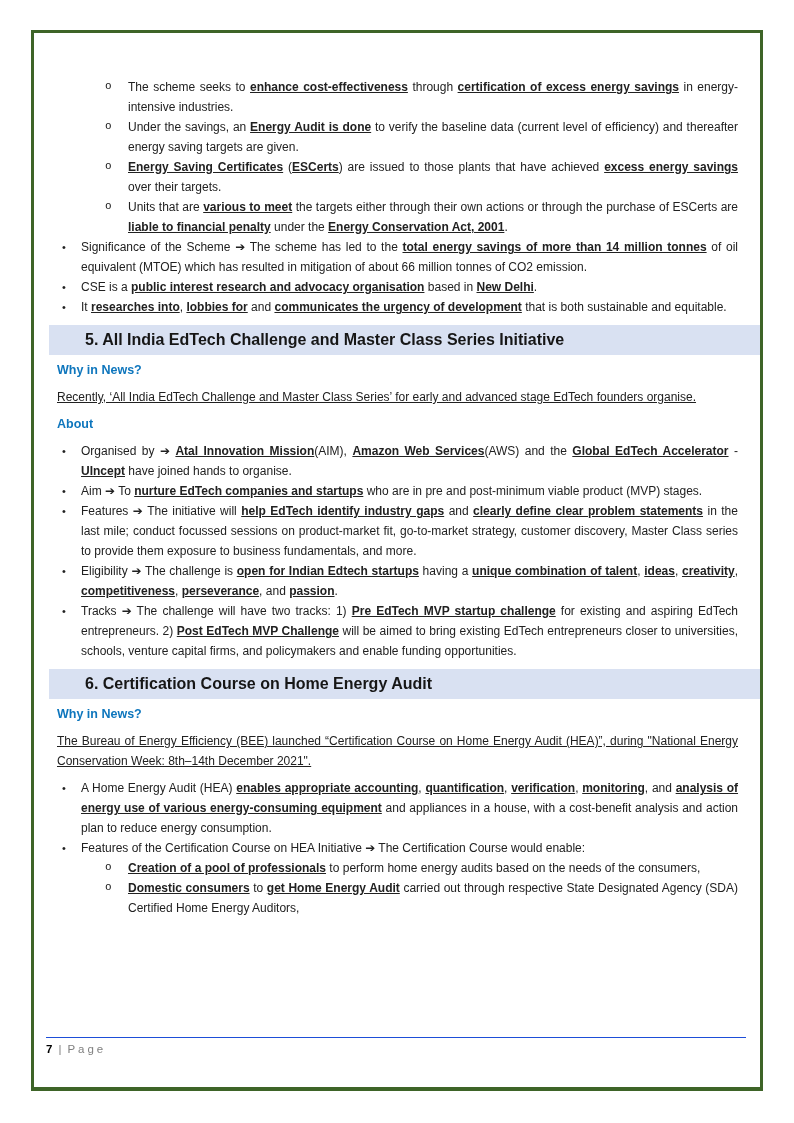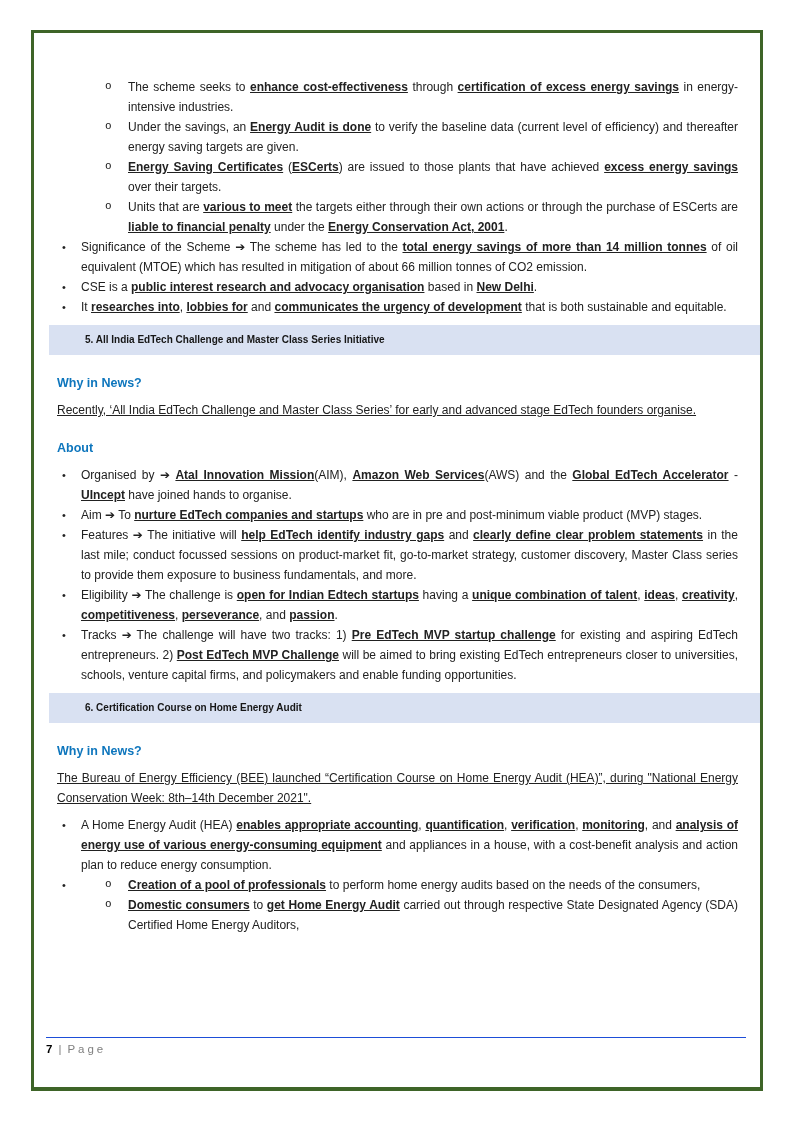--- a/index.html
+++ b/index.html
@@ -20,26 +20,26 @@
   .li{position:relative;margin:0;}
   .l1{padding-left:24px;}
   .l1 > .marker{position:absolute;left:5px;top:0;font-size:11px;}
   .l2{padding-left:71px;}
   .l2 > .marker{
     position:absolute;left:48px;top:-1px;
     font-family:"DejaVu Sans Mono",monospace;font-size:11px;color:#212121;
   }
   .bu{font-weight:bold;text-decoration:underline;}
   .arrow{font-weight:bold;font-family:"DejaVu Sans",sans-serif;}
-  .sub-heading{color:#0E76BD;font-weight:bold;margin:18px 0 7px;text-align:left;font-size:12.5px;}
+  .sub-heading{color:#0E76BD;font-weight:bold;margin:5px 0 7px;text-align:left;font-size:12.5px;}
   .para{margin:7px 0;text-decoration:underline;}
   .icon-heading{color:#C55A11;font-weight:bold;margin:11px 0 8px;text-align:left;font-size:12.5px;}
   .hand-icon{margin-right:8px;font-size:15px;font-family:"DejaVu Sans",sans-serif;vertical-align:-1px;}
   .section-header{
-    background:#D9E1F2;font-weight:bold;font-size:10px;color:#161616;
+    background:#D9E1F2;font-weight:bold;font-size:16px;color:#161616;
     margin:8px -22px 5px -8px;padding:5px 10px 5px 36px;text-align:left;line-height:20px;
   }
   .footer{
     position:absolute;left:12px;right:14px;top:1004px;
     border-top:1px solid #1d4ed8;padding-top:5px;font-size:11.5px;text-align:left;
   }
   .pg-num{font-weight:bold;color:#000;}
   .pg-sep{color:#808080;margin:0 6px;}
   .pg-label{color:#808080;letter-spacing:3px;}
 </style>
@@ -61,20 +61,20 @@
       <div class="sub-heading">About</div>
       <div class="li l1"><span class="marker">•</span><span><span>Organised by </span><span class="arrow">➔</span><span> </span><span class="bu">Atal Innovation Mission</span><span>(AIM), </span><span class="bu">Amazon Web Services</span><span>(AWS) and the </span><span class="bu">Global EdTech Accelerator</span><span> - </span><span class="bu">UIncept</span><span> have joined hands to organise.</span></span></div>
       <div class="li l1"><span class="marker">•</span><span><span>Aim </span><span class="arrow">➔</span><span> To </span><span class="bu">nurture EdTech companies and startups</span><span> who are in pre and post-minimum viable product (MVP) stages.</span></span></div>
       <div class="li l1"><span class="marker">•</span><span><span>Features </span><span class="arrow">➔</span><span> The initiative will </span><span class="bu">help EdTech identify industry gaps</span><span> and </span><span class="bu">clearly define clear problem statements</span><span> in the last mile; conduct focussed sessions on product-market fit, go-to-market strategy, customer discovery, Master Class series to provide them exposure to business fundamentals, and more.</span></span></div>
       <div class="li l1"><span class="marker">•</span><span><span>Eligibility </span><span class="arrow">➔</span><span> The challenge is </span><span class="bu">open for Indian Edtech startups</span><span> having a </span><span class="bu">unique combination of talent</span><span>, </span><span class="bu">ideas</span><span>, </span><span class="bu">creativity</span><span>, </span><span class="bu">competitiveness</span><span>, </span><span class="bu">perseverance</span><span>, and </span><span class="bu">passion</span><span>.</span></span></div>
       <div class="li l1"><span class="marker">•</span><span><span>Tracks </span><span class="arrow">➔</span><span> The challenge will have two tracks: 1) </span><span class="bu">Pre EdTech MVP startup challenge</span><span> for existing and aspiring EdTech entrepreneurs. 2) </span><span class="bu">Post EdTech MVP Challenge</span><span> will be aimed to bring existing EdTech entrepreneurs closer to universities, schools, venture capital firms, and policymakers and enable funding opportunities.</span></span></div>
       <div class="section-header">6. Certification Course on Home Energy Audit</div>
       <div class="sub-heading">Why in News?</div>
       <div class="para"><span>The Bureau of Energy Efficiency (BEE) launched “Certification Course on Home Energy Audit (HEA)”, during "National Energy Conservation Week: 8th–14th December 2021".</span></div>
       <div class="li l1"><span class="marker">•</span><span><span>A Home Energy Audit (HEA) </span><span class="bu">enables appropriate accounting</span><span>, </span><span class="bu">quantification</span><span>, </span><span class="bu">verification</span><span>, </span><span class="bu">monitoring</span><span>, and </span><span class="bu">analysis of energy use of various energy-consuming equipment</span><span> and appliances in a house, with a cost-benefit analysis and action plan to reduce energy consumption.</span></span></div>
-      <div class="li l1"><span class="marker">•</span></div>
+      <div class="li l1"><span class="marker">•</span><span><span>Features of the Certification Course on HEA Initiative </span><span class="arrow">➔</span><span> The Certification Course would enable:</span></span></div>
       <div class="li l2"><span class="marker">o</span><span><span class="bu">Creation of a pool of professionals</span><span> to perform home energy audits based on the needs of the consumers,</span></span></div>
       <div class="li l2"><span class="marker">o</span><span><span class="bu">Domestic consumers</span><span> to </span><span class="bu">get Home Energy Audit</span><span> carried out through respective State Designated Agency (SDA) Certified Home Energy Auditors,</span></span></div>
     </div>
   <div class="footer">
     <span class="pg-num">7</span><span class="pg-sep">|</span><span class="pg-label">Page</span>
   </div>
 </div>
 
 </body></html>

